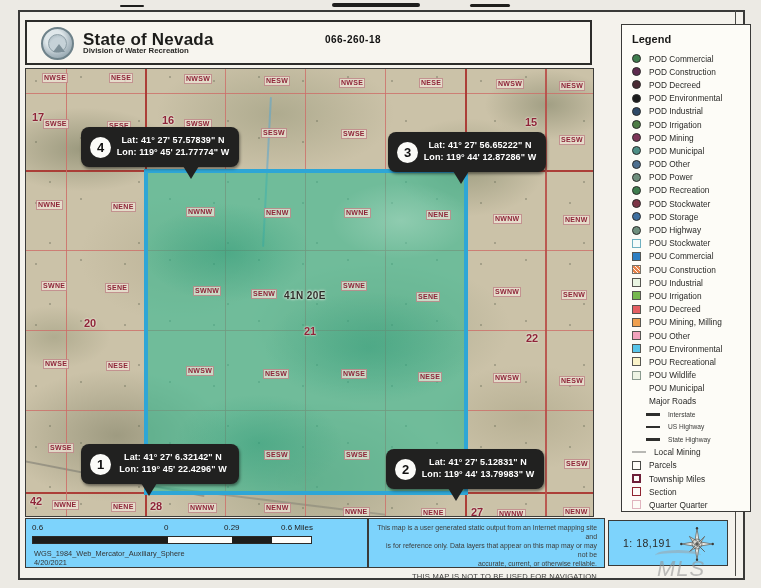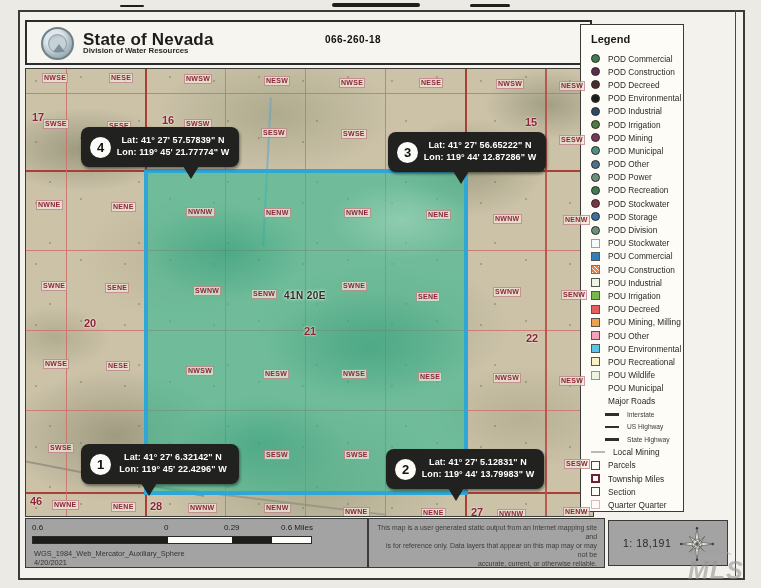--- a/index.html
+++ b/index.html
@@ -81,67 +81,67 @@
 
   .callout{position:absolute;width:158px;height:40px;background:#212120;border-radius:8px;color:#fff;
     display:flex;align-items:center;z-index:6;box-shadow:1px 2px 3px rgba(0,0,0,0.45);}
   .callout::after{content:"";position:absolute;bottom:-12px;left:var(--tip);
     border-left:8px solid transparent;border-right:8px solid transparent;border-top:13px solid #212120;}
   .callout .num{width:21px;height:21px;border-radius:50%;background:#fbfbf8;color:#111;
     font-size:13px;font-weight:bold;display:flex;align-items:center;justify-content:center;margin-left:9px;flex:0 0 auto;}
   .callout .coords{flex:1;text-align:center;font-size:9px;font-weight:bold;line-height:1.3;letter-spacing:0.1px;padding-right:4px;}
 
   
-  .legend{position:absolute;left:580px;top:24px;width:104px;height:488px;border:1.5px solid #3a3a38;background:#fdfcf7;box-sizing:border-box;padding:8px 0 0 10px;}
+  .legend{position:absolute;left:621px;top:24px;width:130px;height:488px;border:1.5px solid #3a3a38;background:#fdfcf7;box-sizing:border-box;padding:8px 0 0 10px;}
   .legend-title{font-size:11px;font-weight:bold;color:#1a1a18;margin-bottom:7px;}
   .lg-row{display:flex;align-items:center;height:13.2px;}
   .lg-row.sub{height:12.5px;padding-left:14px;}
   .lg-label{font-size:8.3px;color:#2a2a28;white-space:nowrap;}
   .lg-row.sub .lg-label{font-size:6.6px;color:#3a3a38;}
   .sw{flex:0 0 auto;margin-right:8px;}
   .sw-dot{width:7px;height:7px;border-radius:50%;border:1px solid #2b2b29;box-sizing:content-box;}
   .sw-sq{width:9px;height:9px;border:1px solid #555550;box-sizing:border-box;}
   .sw-hatch{width:9px;height:9px;border:1px solid #77736a;box-sizing:border-box;
     background-image:repeating-linear-gradient(45deg, rgba(255,255,255,0.9) 0 1px, transparent 1px 3px);}
   .sw-wild{width:9px;height:9px;border:1px solid #8a9a8e;box-sizing:border-box;
     background-image:radial-gradient(circle 1px at 2px 2px,#7a8a7e 60%,transparent 61%),radial-gradient(circle 1px at 6px 6px,#7a8a7e 60%,transparent 61%);}
   .sw-line{width:14px;height:2.5px;}
   .sw-none{width:9px;height:9px;background:transparent;}
   .sw-outline{width:9px;height:9px;background:#fdfcf7;box-sizing:border-box;}
 
   
-  .fbox{position:absolute;border:1.5px solid #3a3a38;background:#a3a3a3;box-sizing:border-box;}
+  .fbox{position:absolute;border:1.5px solid #3a3a38;background:#7dd3fc;box-sizing:border-box;}
   #scalebox{left:25px;top:518px;width:343px;height:50px;}
   .scale-num{position:absolute;font-size:8px;color:#222;top:4px;}
   .scalebar{position:absolute;left:6px;top:17px;width:278px;height:6px;border:1px solid #2a2a28;display:flex;box-sizing:content-box;background:#fff;}
   .scalebar .seg{height:100%;}
   .proj{position:absolute;left:8px;top:30px;font-size:7.4px;color:#333;}
   .pdate{position:absolute;left:8px;top:39px;font-size:7.4px;color:#333;}
   #disclaimer{left:368px;top:518px;width:237px;height:50px;padding:5px 7px;text-align:right;}
   .disc-line{font-size:6.9px;color:#3c3c3a;line-height:1.3;}
   .disc-nav{font-size:7.6px;color:#3c3c3a;margin-top:3px;letter-spacing:0.2px;}
   #ratiobox{left:608px;top:520px;width:120px;height:46px;}
   .ratio{position:absolute;left:14px;top:16px;font-size:10.5px;color:#2a2a28;letter-spacing:0.5px;}
   .compass{position:absolute;right:12px;top:5px;}
-  .watermark{position:absolute;left:688px;top:556px;font-size:25px;font-weight:bold;color:rgba(148,148,148,0.6);letter-spacing:1px;z-index:9;font-style:italic;}
+  .watermark{position:absolute;left:657px;top:556px;font-size:22px;font-weight:normal;color:rgba(148,148,148,0.6);letter-spacing:1px;z-index:9;font-style:italic;}
   .watermark::before{content:"";position:absolute;left:-2px;top:-6px;width:46px;height:8px;border-radius:50%;border-top:3px solid rgba(160,160,160,0.5);}
 </style>
 </head>
 <body>
 
 <div class="frame"></div>
 <div class="right-line"></div>
 <div class="scan-mark" style="left:332px;top:3px;width:88px;height:4px;"></div>
 <div class="scan-mark" style="left:470px;top:4px;width:40px;height:3px;"></div>
 <div class="scan-mark" style="left:120px;top:5px;width:24px;height:2px;"></div>
 
 <div class="header">
   <div class="seal"></div>
   <div class="agency">State of Nevada</div>
-  <div class="division">Division of Water Resources</div>
+  <div class="division">Division of Water Recreation</div>
   <div class="map-id">066-260-18</div>
 </div>
 
 <div class="map">
   <div class="terrain"></div>
   <div class="speckle"></div>
   <div class="stream"></div>
   <div class="road-sw"></div>
   <div class="road-s"></div>
   <div class="grid"></div>
@@ -189,21 +189,21 @@
       <div class="lbl q" style="left: 160px; top: 297px;">NWSW</div>
       <div class="lbl q" style="left: 237px; top: 300px;">NESW</div>
       <div class="lbl q" style="left: 315px; top: 300px;">NWSE</div>
       <div class="lbl q" style="left: 392px; top: 303px;">NESE</div>
       <div class="lbl q" style="left: 467px; top: 304px;">NWSW</div>
       <div class="lbl q" style="left: 533px; top: 307px;">NESW</div>
       <div class="lbl q" style="left: 22px; top: 374px;">SWSE</div>
       <div class="lbl q" style="left: 238px; top: 381px;">SESW</div>
       <div class="lbl q" style="left: 318px; top: 381px;">SWSE</div>
       <div class="lbl q" style="left: 538px; top: 390px;">SESW</div>
-      <div class="lbl s" style="left: 4px; top: 426px;">46</div>
+      <div class="lbl s" style="left: 4px; top: 426px;">42</div>
       <div class="lbl q" style="left: 26px; top: 431px;">NWNE</div>
       <div class="lbl q" style="left: 85px; top: 433px;">NENE</div>
       <div class="lbl s" style="left: 124px; top: 431px;">28</div>
       <div class="lbl q" style="left: 162px; top: 434px;">NWNW</div>
       <div class="lbl q" style="left: 238px; top: 434px;">NENW</div>
       <div class="lbl q" style="left: 317px; top: 438px;">NWNE</div>
       <div class="lbl q" style="left: 395px; top: 439px;">NENE</div>
       <div class="lbl s" style="left: 445px; top: 437px;">27</div>
       <div class="lbl q" style="left: 471px; top: 440px;">NWNW</div>
       <div class="lbl q" style="left: 537px; top: 438px;">NENW</div>
@@ -290,21 +290,21 @@
       <div class="lg-row">
         <span class="sw sw-dot" style="background: rgb(125, 53, 69);"></span>
         <span class="lg-label">POD Stockwater</span>
       </div>
       <div class="lg-row">
         <span class="sw sw-dot" style="background: rgb(63, 111, 159);"></span>
         <span class="lg-label">POD Storage</span>
       </div>
       <div class="lg-row">
         <span class="sw sw-dot" style="background: rgb(111, 143, 125);"></span>
-        <span class="lg-label">POD Division</span>
+        <span class="lg-label">POD Highway</span>
       </div>
       <div class="lg-row">
         <span class="sw sw-sq" style="background: rgb(244, 251, 250); border-color: rgb(111, 176, 192);"></span>
         <span class="lg-label">POU Stockwater</span>
       </div>
       <div class="lg-row">
         <span class="sw sw-sq" style="background: rgb(46, 127, 194);"></span>
         <span class="lg-label">POU Commercial</span>
       </div>
       <div class="lg-row">
@@ -398,20 +398,21 @@
     <div class="seg" style="width:39px;background:#fdfdfa;"></div>
   </div>
   <div class="proj">WGS_1984_Web_Mercator_Auxiliary_Sphere</div>
   <div class="pdate">4/20/2021</div>
 </div>
 
 <div class="fbox" id="disclaimer">
   <div class="disc-line">This map is a user generated static output from an Internet mapping site and</div>
   <div class="disc-line">is for reference only. Data layers that appear on this map may or may not be</div>
   <div class="disc-line">accurate, current, or otherwise reliable.</div>
+  <div class="disc-nav">THIS MAP IS NOT TO BE USED FOR NAVIGATION</div>
 </div>
 
 <div class="fbox" id="ratiobox">
   <div class="ratio">1: 18,191</div>
   <svg class="compass" width="36" height="36" viewBox="0 0 40 40">
     <g stroke="#5a5a56" stroke-width="0.8" fill="#e9e9e4">
       <path d="M20 3 L22.5 17.5 L37 20 L22.5 22.5 L20 37 L17.5 22.5 L3 20 L17.5 17.5 Z"></path>
       <path d="M28.5 11.5 L22 18 L11.5 11.5 L18 22 L11.5 28.5 L22 22 L28.5 28.5 L22 22 Z" fill="#d6d6d0"></path>
       <circle cx="20" cy="20" r="5.5" fill="none"></circle>
       <circle cx="20" cy="20" r="1.6" fill="#5a5a56"></circle>

